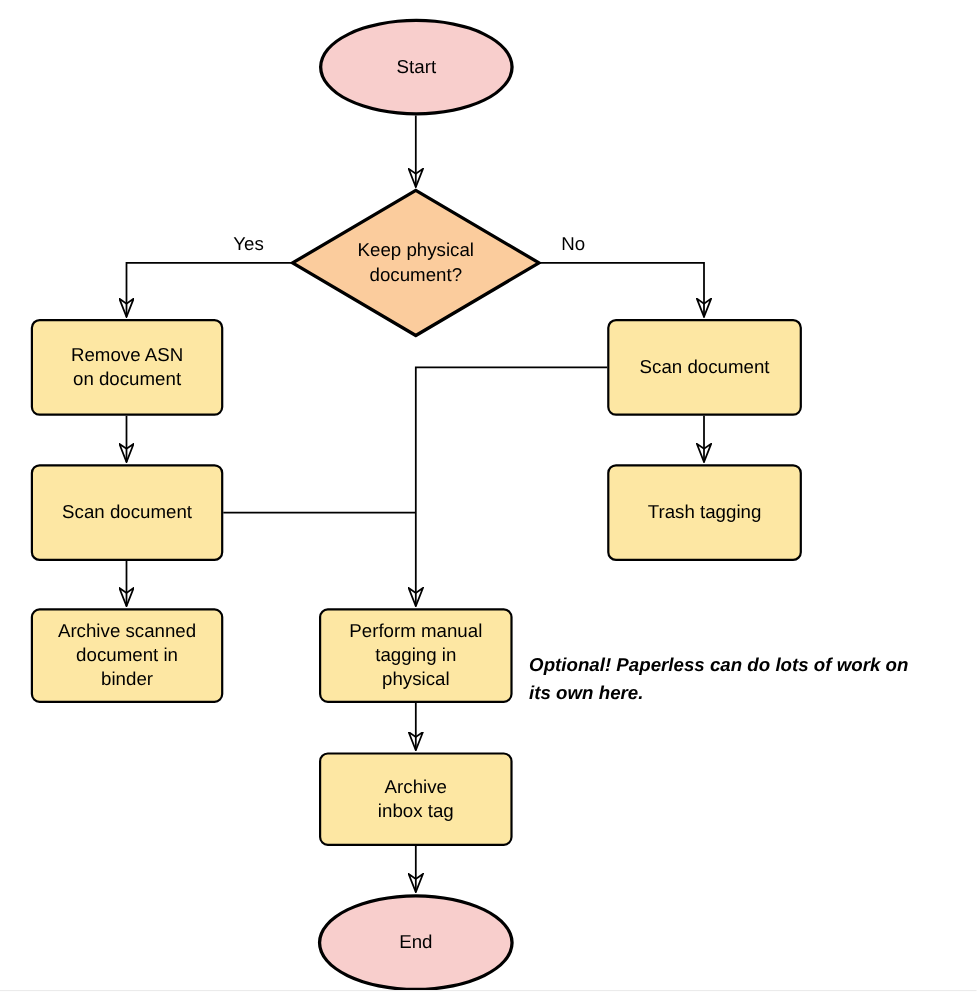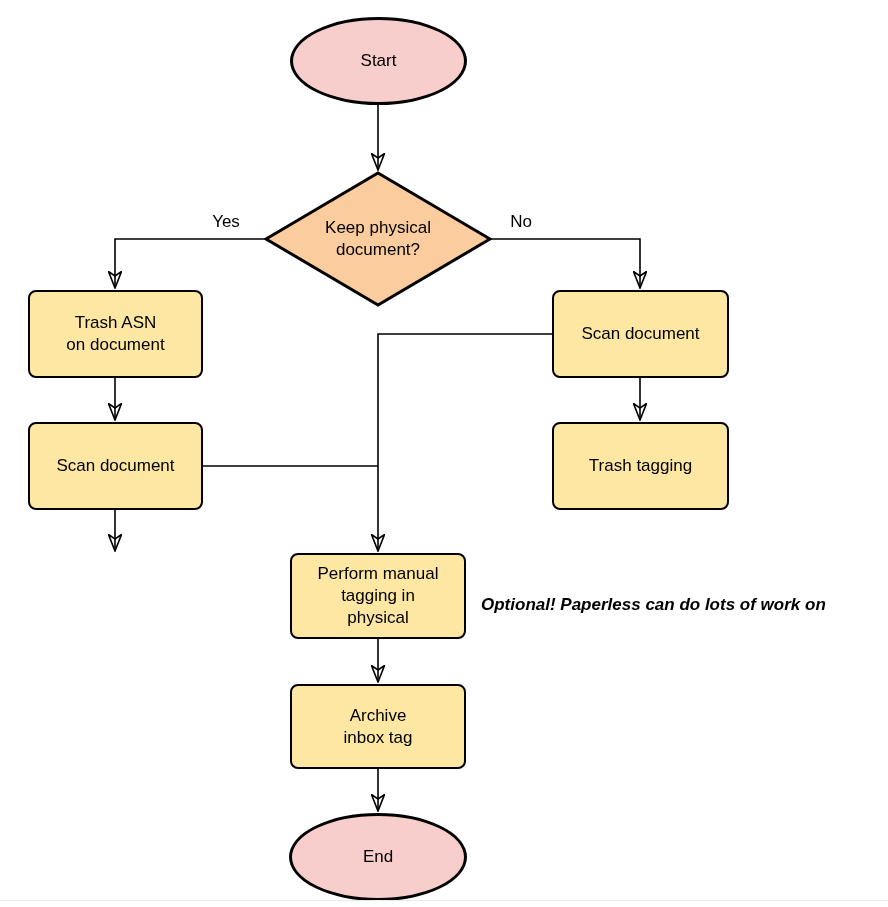--- a/index.html
+++ b/index.html
@@ -120,48 +120,56 @@
       <div>Keep physical</div>
       <div>document?</div>
     </div>
   </div>
 
   <div class="edge-label" style="left:196px;top:212px">Yes</div>
   <div class="edge-label" style="left:491px;top:212px">No</div>
 
   <div class="node process" style="left:28px;top:290px;width:175px;height:88px">
     <div>
-      <div>Trash ASN</div>
+      <div>Remove ASN</div>
       <div>on document</div>
     </div>
   </div>
 
   <div class="node process" style="left:28px;top:422px;width:175px;height:88px">
     <div>Scan document</div>
   </div>
 
+  <div class="node process" style="left:28px;top:553px;width:175px;height:86px">
+    <div>
+      <div>Archive scanned</div>
+      <div>document in</div>
+      <div>binder</div>
+    </div>
+  </div>
 
   <div class="node process" style="left:552px;top:290px;width:177px;height:88px">
     <div>Scan document</div>
   </div>
 
   <div class="node process" style="left:552px;top:422px;width:177px;height:88px">
     <div>Trash tagging</div>
   </div>
 
   <div class="node process" style="left:290px;top:553px;width:176px;height:86px">
     <div>
       <div>Perform manual</div>
       <div>tagging in</div>
       <div>physical</div>
     </div>
   </div>
 
   <div class="note">
     <div>Optional! Paperless can do lots of work on</div>
+    <div>its own here.</div>
   </div>
 
   <div class="node process" style="left:290px;top:684px;width:176px;height:85px">
     <div>
       <div>Archive</div>
       <div>inbox tag</div>
     </div>
   </div>
 
   <div class="node terminator" style="left:289px;top:813px;width:178px;height:88px">

